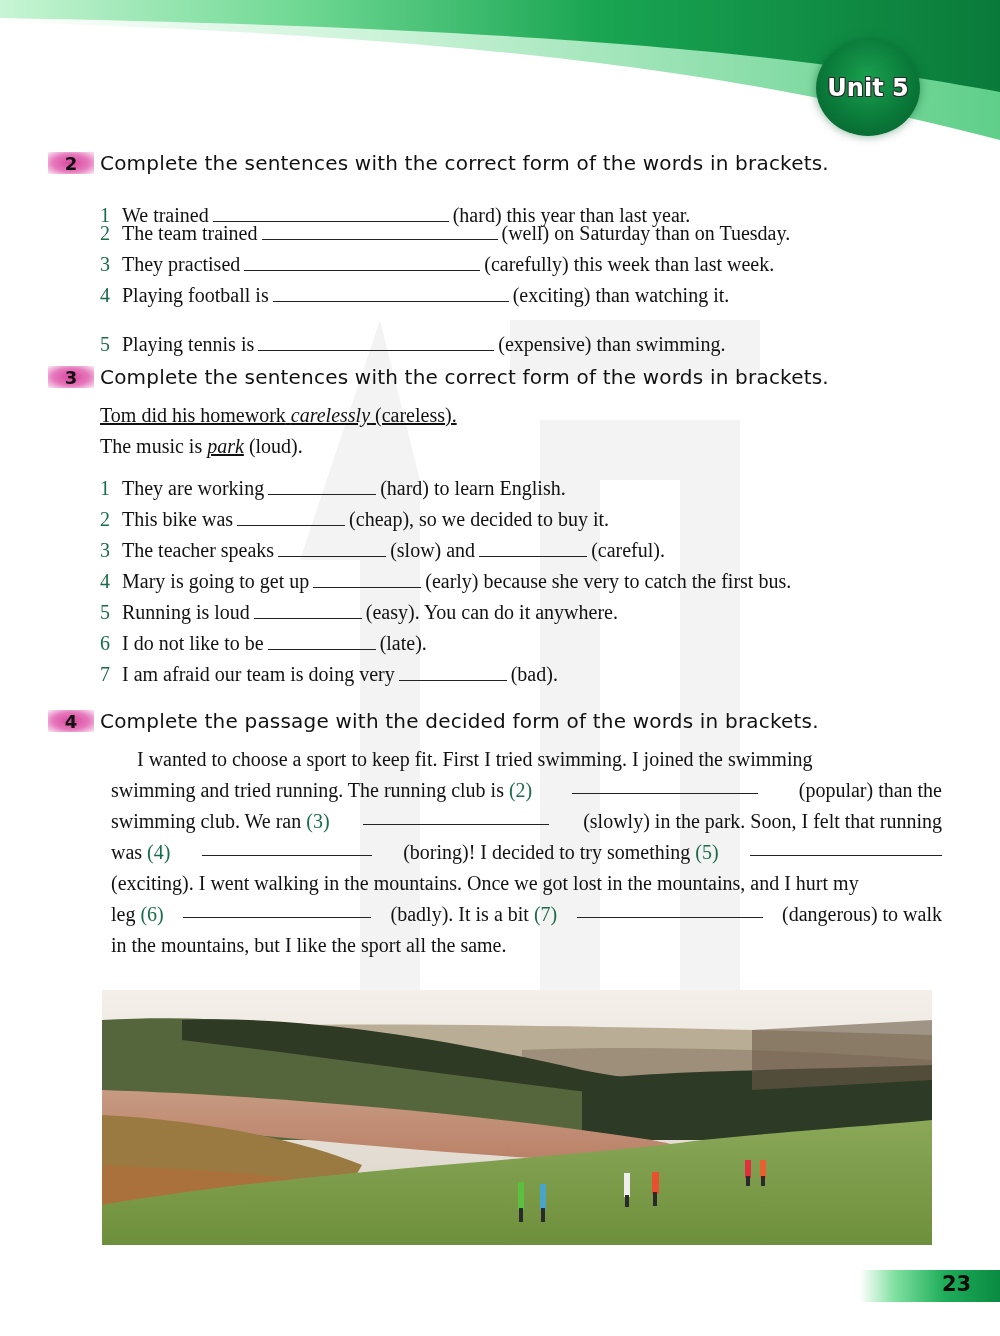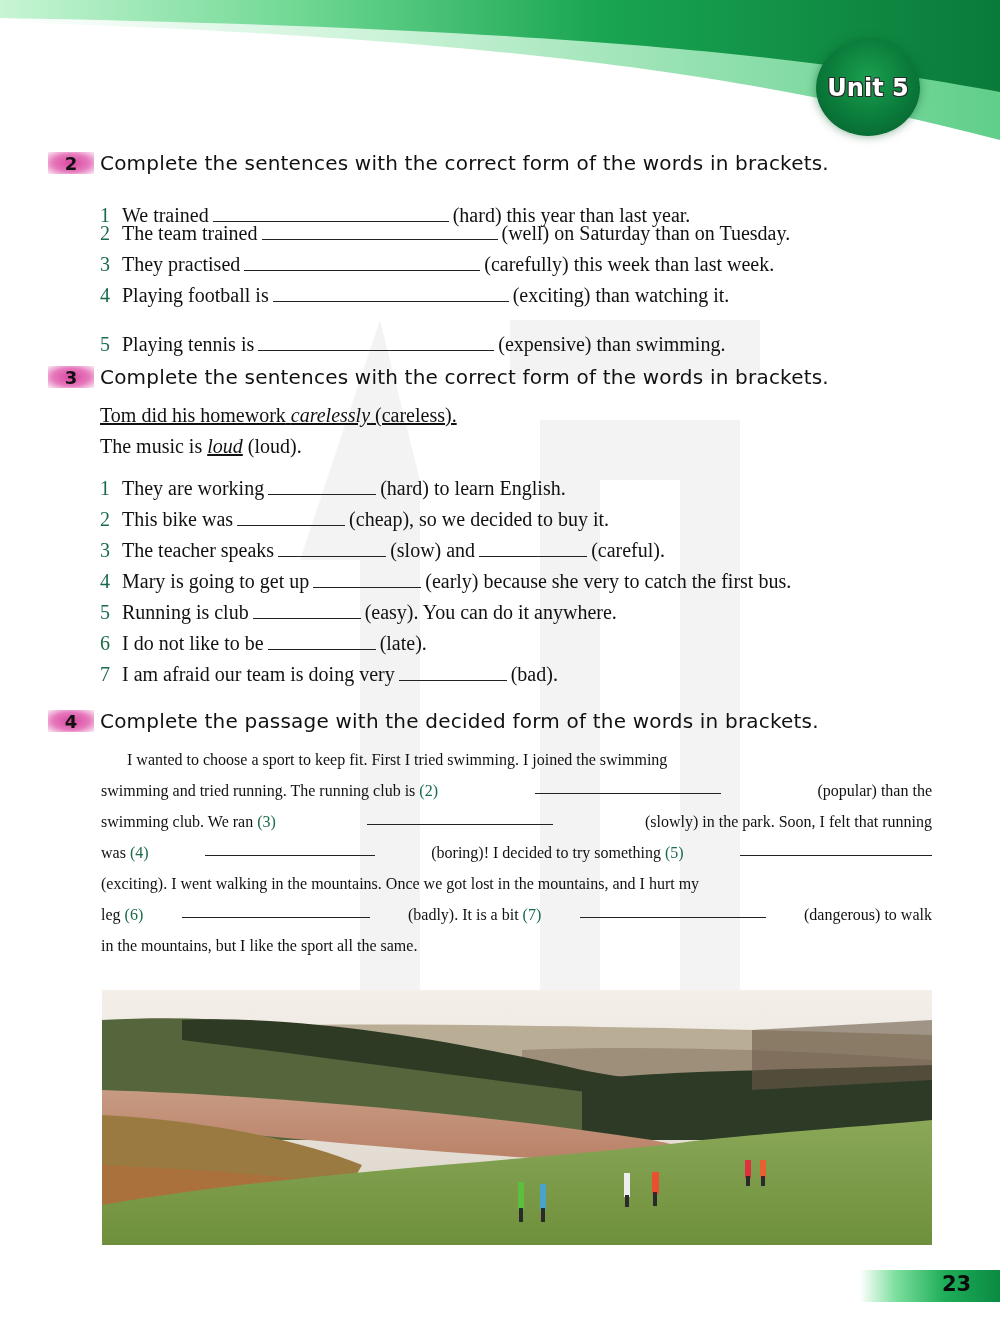--- a/index.html
+++ b/index.html
@@ -30,21 +30,21 @@
   }
   .ex-title { font-family:"DejaVu Sans", sans-serif; font-weight:normal; font-size:20px; color:#111; letter-spacing:0.2px; }
 
   .line { position:absolute; left:100px; font-size:20px; white-space:nowrap; line-height:24px; }
   .line .n { color:#1a6b4a; display:inline-block; width:22px; }
   .blank { display:inline-block; border-bottom:1px solid #222; height:18px; vertical-align:baseline; margin:0 4px; }
   .g { color:#1a6b4a; }
   .ex-line { position:absolute; left:100px; font-size:20px; white-space:nowrap; }
   .ans { font-style:italic; text-decoration:underline; }
 
-  .para { position:absolute; left:101px; width:831px; font-size:16px; }
+  .para { position:absolute; left:111px; width:831px; font-size:20px; }
   .para .pl { height:31px; line-height:31px; text-align:justify; text-align-last:justify; white-space:nowrap; display:flex; justify-content:space-between; }
   .para .pl.last { text-align-last:left; justify-content:flex-start; }
   .para .pl.first { padding-left:26px; }
 
   .photo { position:absolute; left:102px; top:990px; width:830px; height:255px; overflow:hidden; }
 
   .page-band {
     position:absolute; left:860px; top:1270px; width:140px; height:32px;
     background:linear-gradient(90deg, rgba(255,255,255,0) 0%, #7fe0a0 25%, #1fae5a 60%, #0a8a42 100%);
   }
@@ -103,36 +103,36 @@
 </div>
 
 <div class="ex-head" style="top:365px;">
   <div class="ex-num">3</div>
   <div class="ex-title">Complete the sentences with the correct form of the words in brackets.</div>
 </div>
 <div class="ex-line" style="top:404px;text-decoration:underline;">
   <span>Tom did his homework</span> <span class="ans">carelessly</span> <span>(careless).</span>
 </div>
 <div class="ex-line" style="top:435px;">
-  <span>The music is</span> <span class="ans">loud</span> <span>(loud).</span>
+  <span>The music is</span> <span class="ans">park</span> <span>(loud).</span>
 </div>
 <div class="line" style="top:476px;">
   <span class="n">1</span><span>They are working</span><span class="blank" style="width:108px;"></span><span>(hard) to learn English.</span>
 </div>
 <div class="line" style="top:507px;">
   <span class="n">2</span><span>This bike was</span><span class="blank" style="width:108px;"></span><span>(cheap), so we decided to buy it.</span>
 </div>
 <div class="line" style="top:538px;">
   <span class="n">3</span><span>The teacher speaks</span><span class="blank" style="width:108px;"></span><span>(slow) and</span><span class="blank" style="width:108px;"></span><span>(careful).</span>
 </div>
 <div class="line" style="top:569px;">
   <span class="n">4</span><span>Mary is going to get up</span><span class="blank" style="width:108px;"></span><span>(early) because she very to catch the first bus.</span>
 </div>
 <div class="line" style="top:600px;">
-  <span class="n">5</span><span>Running is club</span><span class="blank" style="width:108px;"></span><span>(easy). You can do it anywhere.</span>
+  <span class="n">5</span><span>Running is loud</span><span class="blank" style="width:108px;"></span><span>(easy). You can do it anywhere.</span>
 </div>
 <div class="line" style="top:631px;">
   <span class="n">6</span><span>I do not like to be</span><span class="blank" style="width:108px;"></span><span>(late).</span>
 </div>
 <div class="line" style="top:662px;">
   <span class="n">7</span><span>I am afraid our team is doing very</span><span class="blank" style="width:108px;"></span><span>(bad).</span>
 </div>
 
 <div class="ex-head" style="top:709px;">
   <div class="ex-num">4</div>

